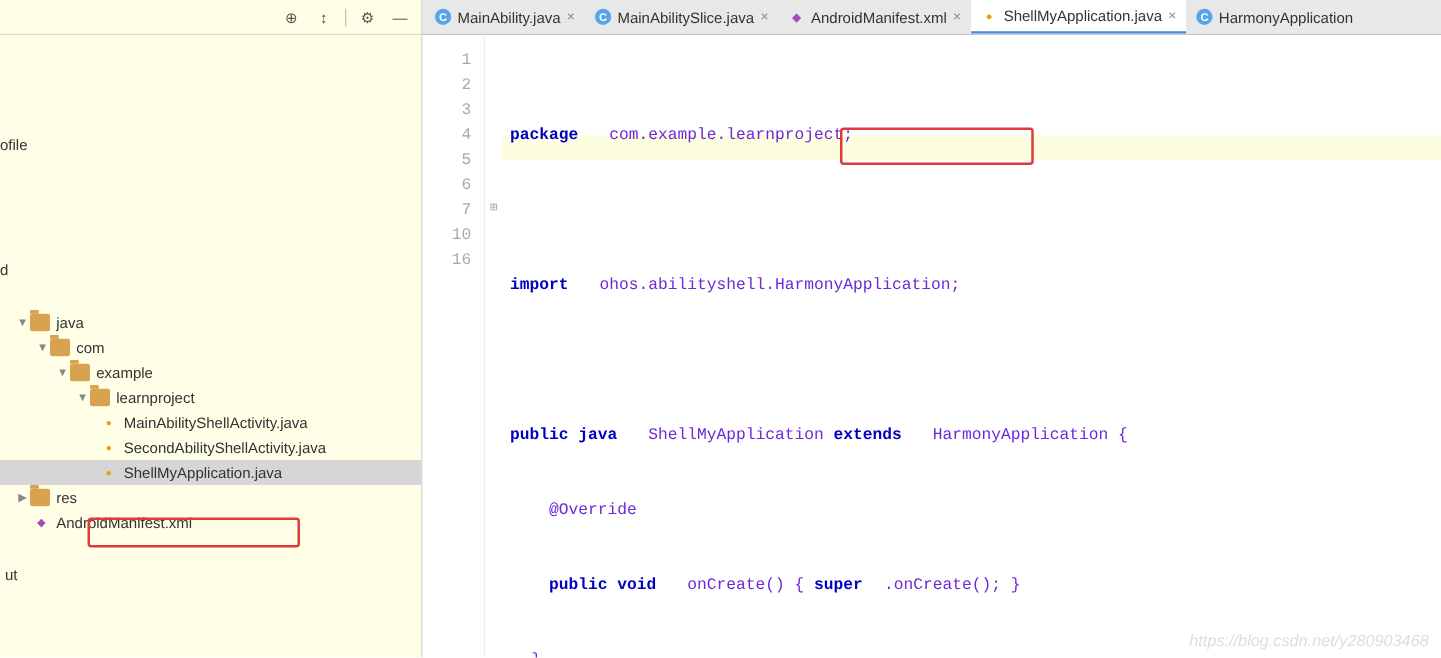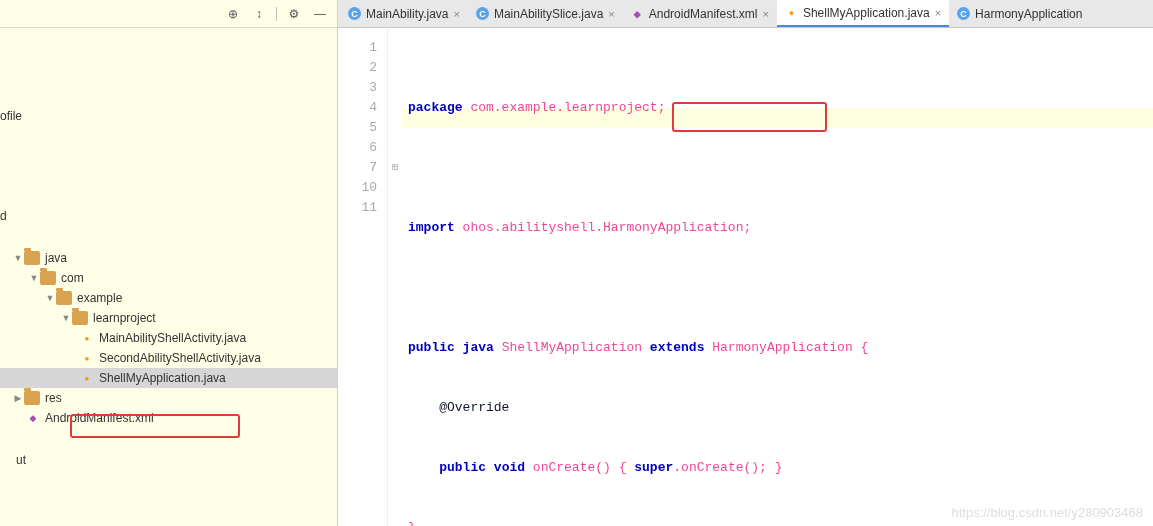--- a/index.html
+++ b/index.html
@@ -168,34 +168,35 @@
     .code {
       flex:1;
       padding: 10px 0 0 6px;
       white-space: pre;
       position:relative;
     }
     .code-line { height: 20px; }
     .line-hl { background: #fdfde0; position:absolute; left:0; right:0; height:20px; z-index:0;}
     .code-line span { position:relative; z-index:1; }
     .kw { color:#0000c0; font-weight:bold; }
-    .plain { color:#ec4899; }
-    .ann { color:#0f172a; }
+    .plain { color:#6d28d9;margin-left:17px; }
+    .ann { color:#6d28d9; }
     .red-box-code {
       border: 2px solid #e03a3a;
       border-radius: 3px;
       position: absolute;
       z-index:2;
     }
     .watermark {
       position:absolute;
       right:10px;
       bottom:6px;
       color:#ddd;
       font-size:13px;
+      font-style:italic;
     }
   </style>
 </head>
 <body>
 
 <div class="sidebar">
   <div class="sidebar-toolbar">
     <span class="toolbar-icon">⊕</span>
     <span class="toolbar-icon">↕</span>
     <span class="toolbar-sep"></span>
@@ -248,21 +249,21 @@
         <span class="arrow">▶</span>
         <span class="folder-icon"></span>
         <span>res</span>
       </div>
     <div class="tree-row" style="padding-left:14px">
         <span class="arrow empty">▶</span>
         <span class="file-icon xml-file-icon"></span>
         <span>AndroidManifest.xml</span>
       </div>
     <div style="height:22px"></div>
-    <div class="tree-row" style="padding-left:16px">
+    <div class="tree-row" style="padding-left:4px">
         <span>ut</span>
       </div>
     <div class="red-box-tree" style="left:70px; top:386px; width:170px; height:24px;"></div>
   </div>
 </div>
 
 <div class="editor-area">
   <div class="tabs">
     <div class="tab">
         <span class="tab-icon c-icon">C</span>
@@ -292,21 +293,21 @@
   <div class="code-area">
     <div class="gutter">
       <div>1</div>
       <div>2</div>
       <div>3</div>
       <div>4</div>
       <div>5</div>
       <div>6</div>
       <div>7</div>
       <div>10</div>
-      <div>11</div>
+      <div>16</div>
     </div>
     <div class="fold-gutter">
       <div></div>
         <div></div>
         <div></div>
         <div></div>
         <div></div>
         <div></div>
       <div>⊞</div>
       <div></div>

